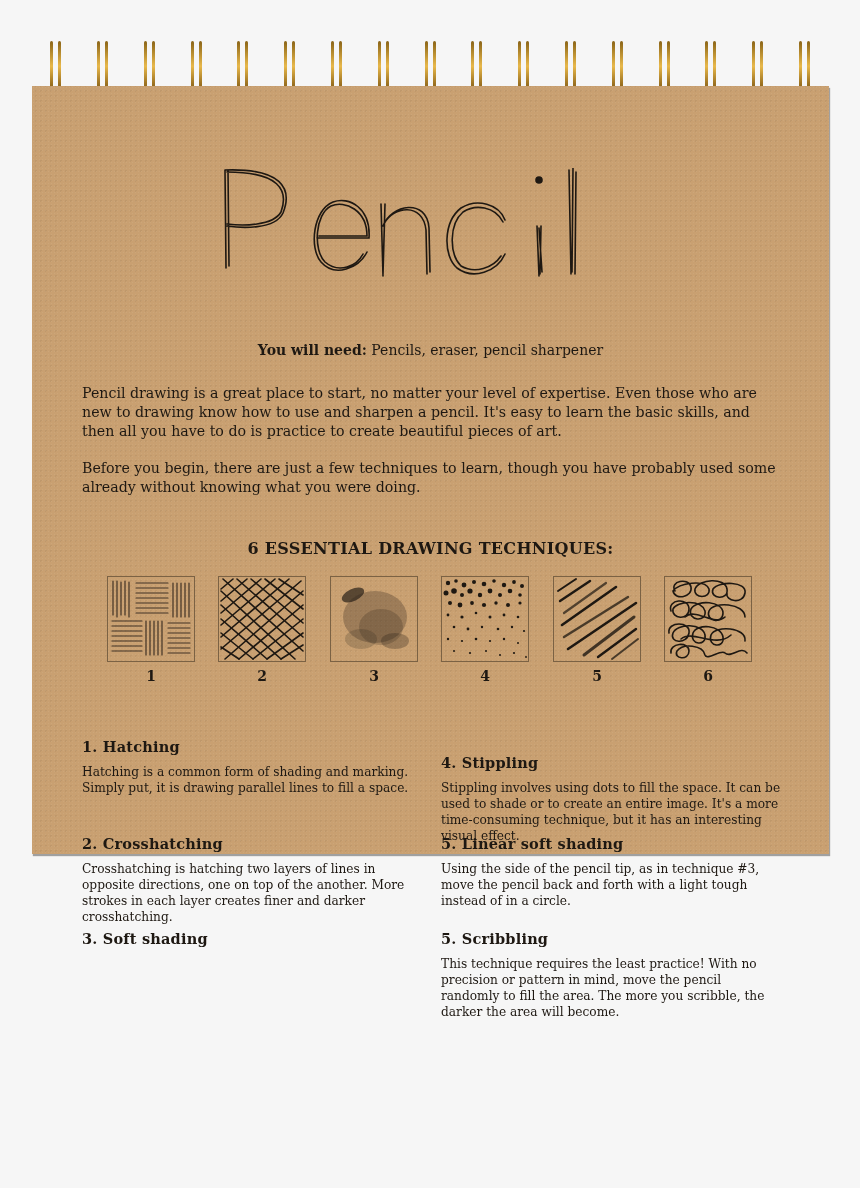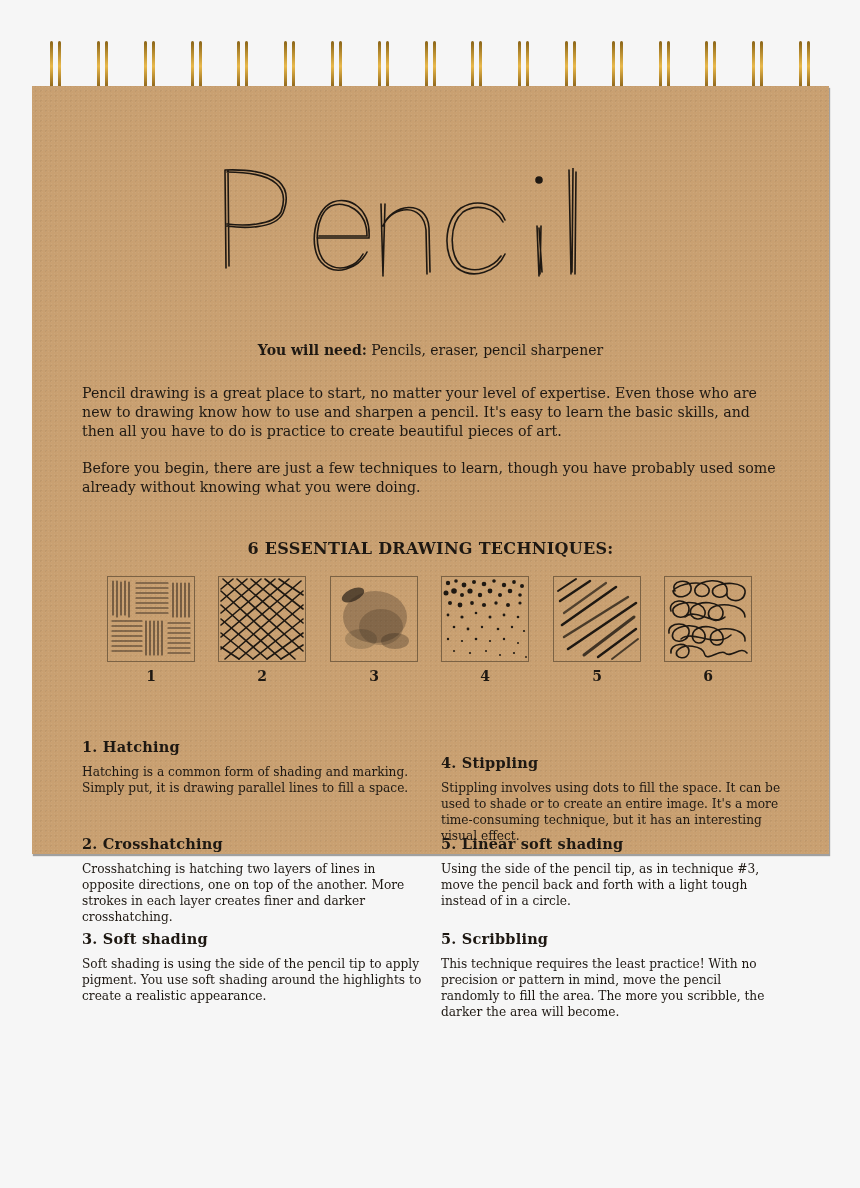--- a/index.html
+++ b/index.html
@@ -283,21 +283,20 @@
   <div class="tech" style="left:50px; top:630px">
     <h3>1. Hatching</h3>
     <p>Hatching is a common form of shading and marking. Simply put, it is drawing parallel lines to fill a space.</p>
   </div>
   <div class="tech" style="left:50px; top:727px">
     <h3>2. Crosshatching</h3>
     <p>Crosshatching is hatching two layers of lines in opposite directions, one on top of the another. More strokes in each layer creates finer and darker crosshatching.</p>
   </div>
   <div class="tech" style="left:50px; top:822px">
     <h3>3. Soft shading</h3>
-    <p>Soft shading is using the side of the pencil tip to apply pigment. You use soft shading around the highlights to create a realistic appearance.</p>
   </div>
   <div class="tech" style="left:409px; top:646px">
     <h3>4. Stippling</h3>
     <p>Stippling involves using dots to fill the space. It can be used to shade or to create an entire image. It's a more time-consuming technique, but it has an interesting visual effect.</p>
   </div>
   <div class="tech" style="left:409px; top:727px">
     <h3>5. Linear soft shading</h3>
     <p>Using the side of the pencil tip, as in technique #3, move the pencil back and forth with a light tough instead of in a circle.</p>
   </div>
   <div class="tech" style="left:409px; top:822px">

